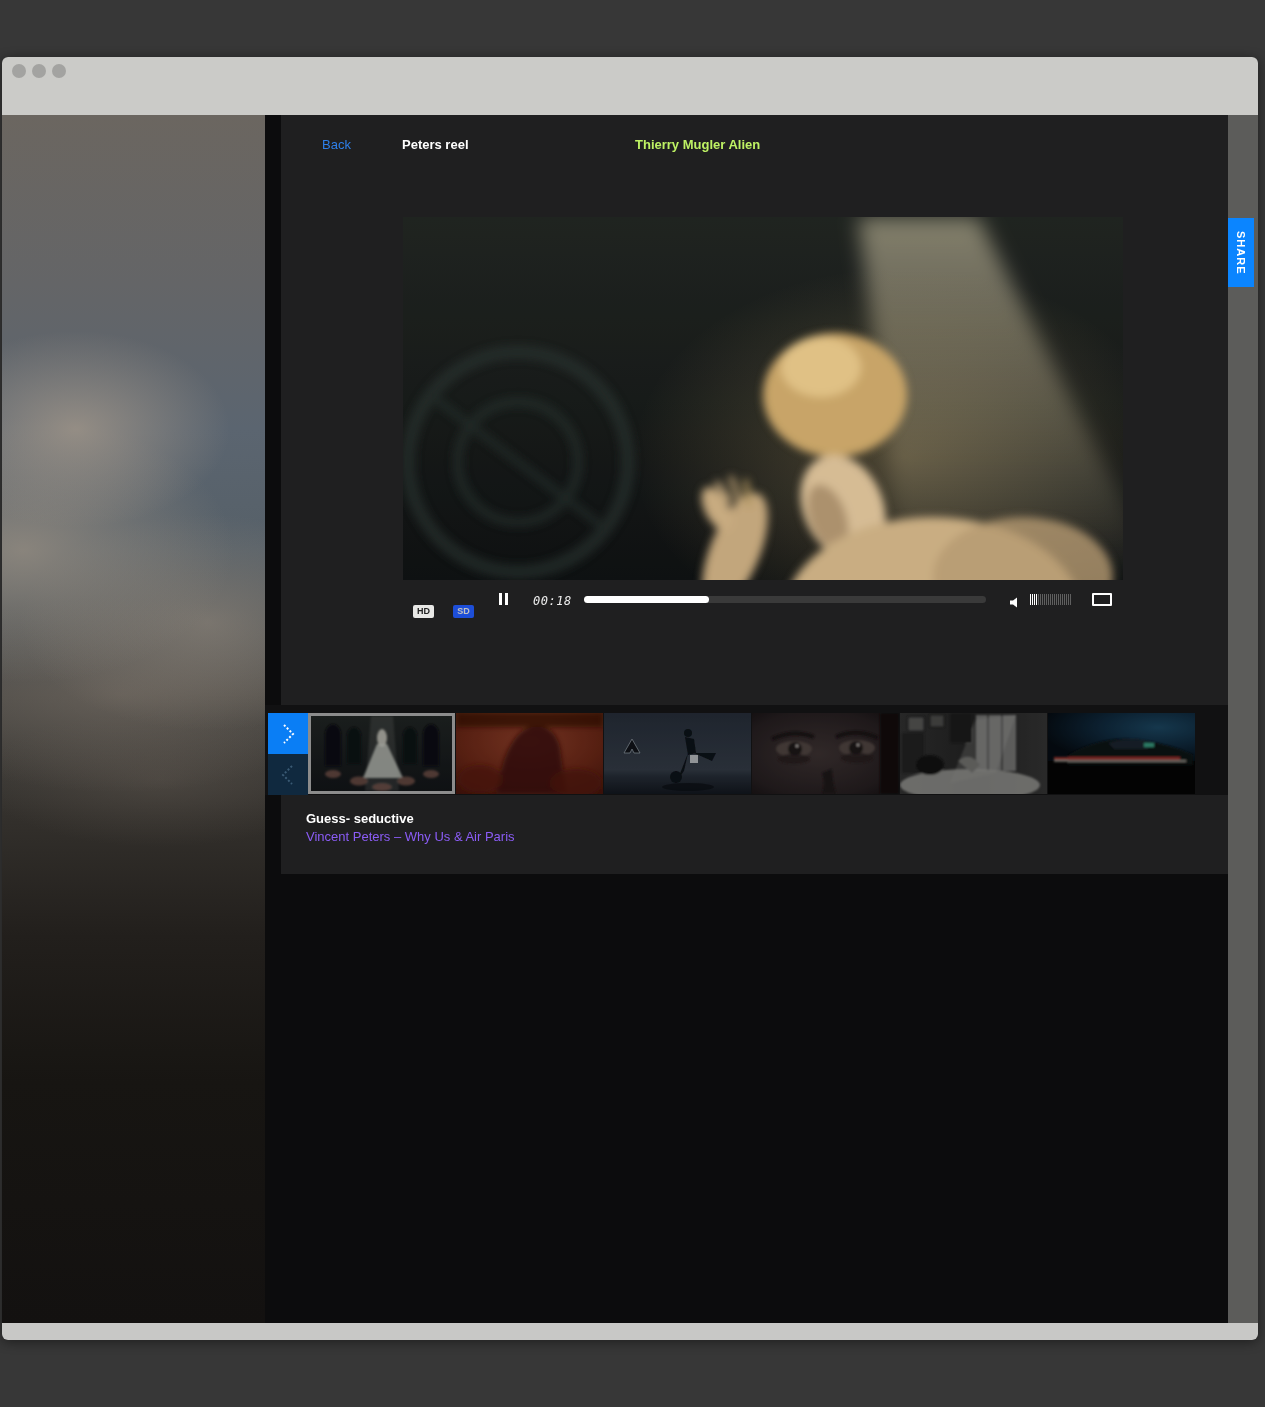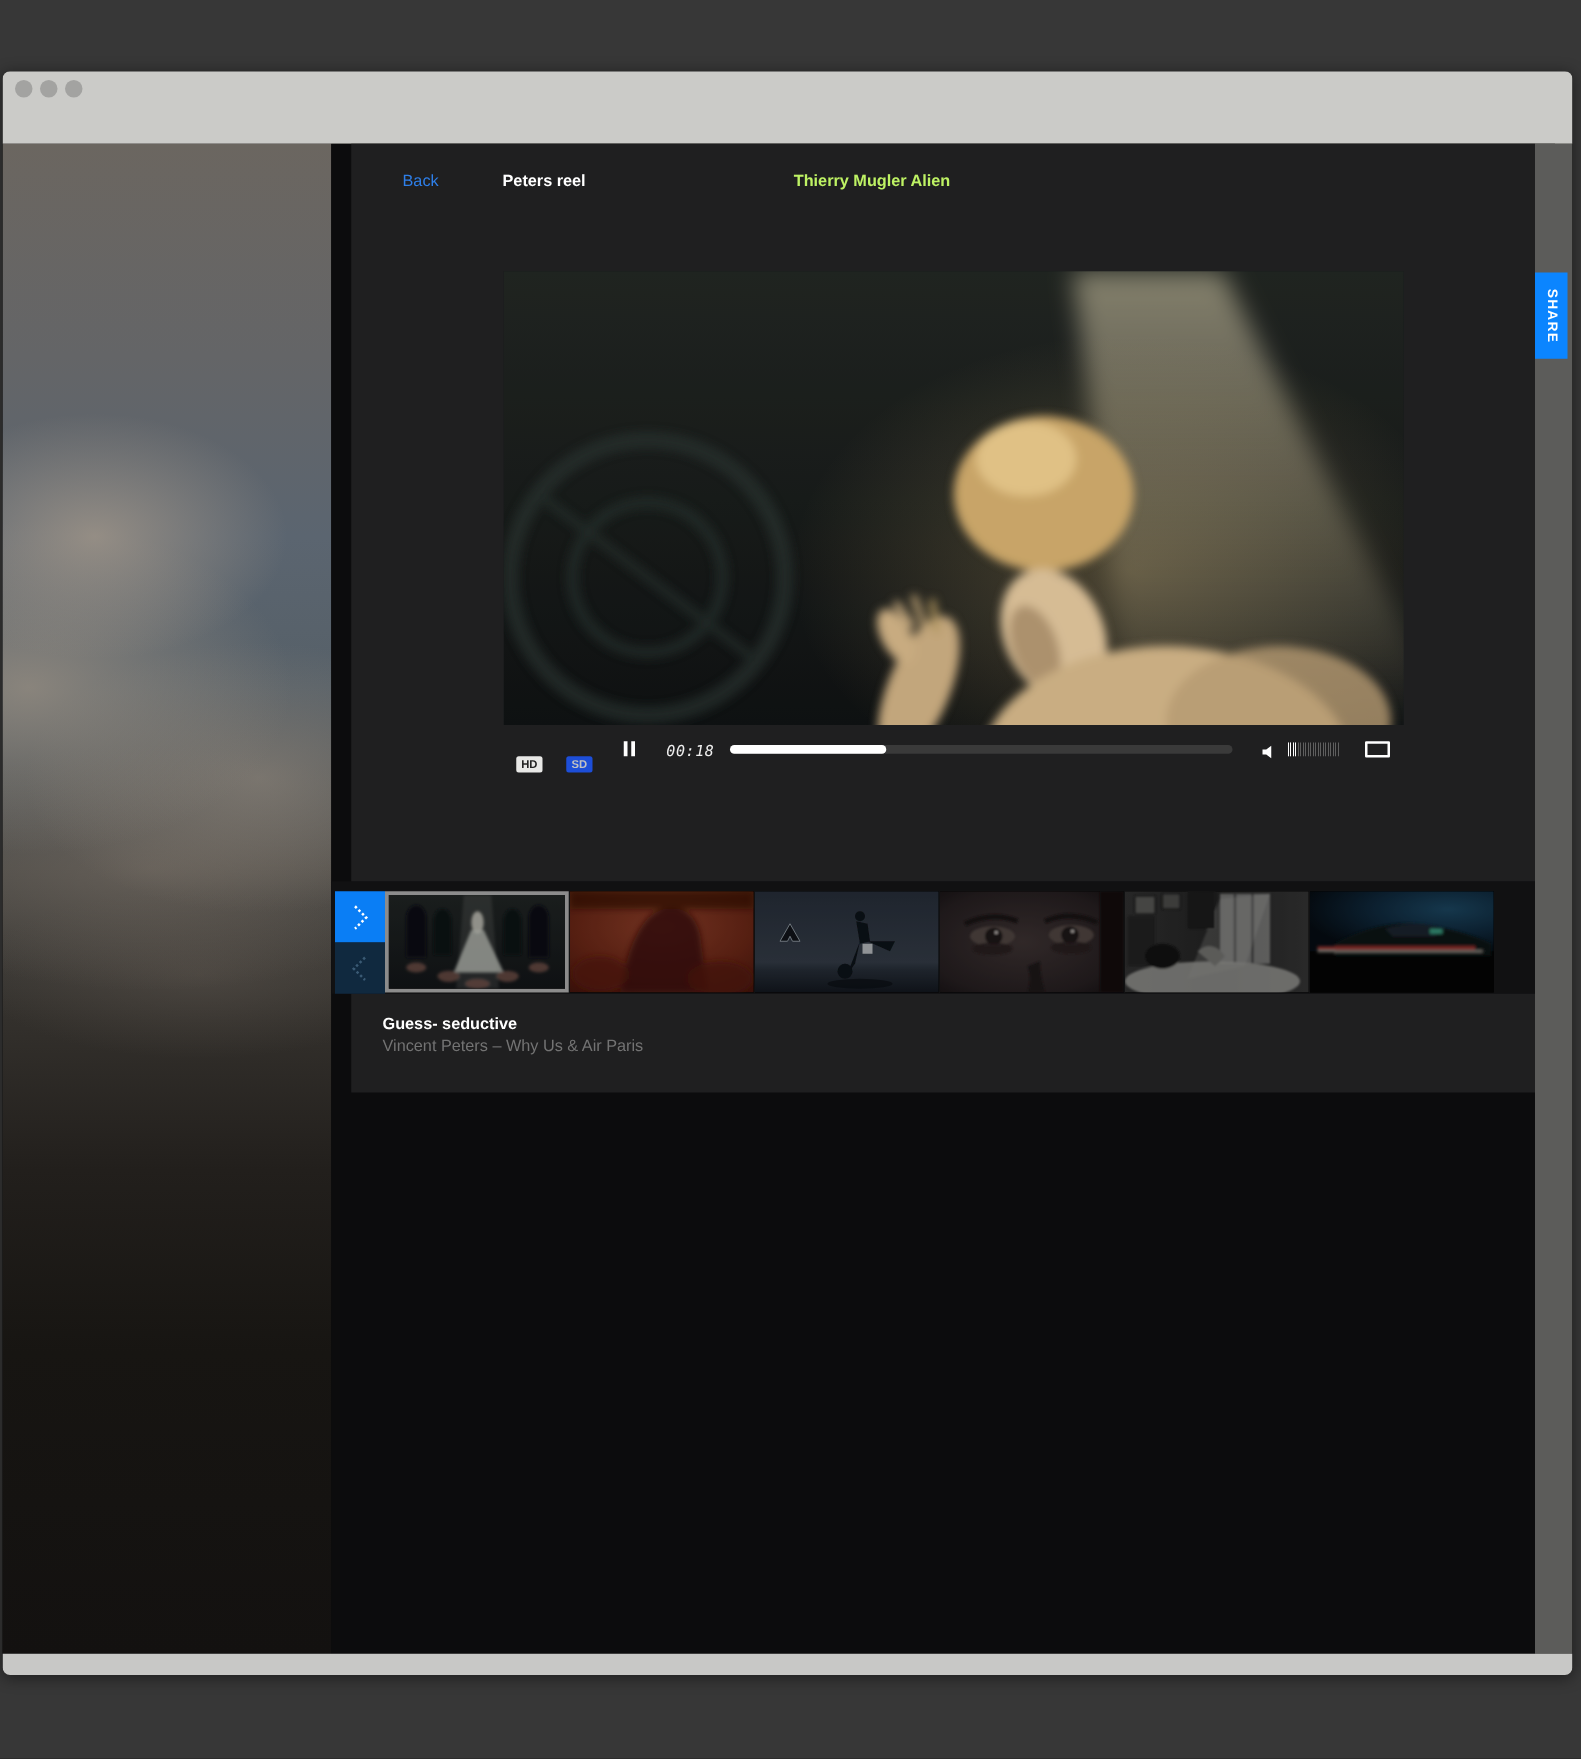--- a/index.html
+++ b/index.html
@@ -88,21 +88,21 @@
   .nav-next{background:#0a7ef5;}
   .nav-prev{background:#10293f;}
 
   .thumbs{position:absolute;left:43px;top:8px;display:flex;gap:1px;}
   .thumb{width:147px;height:81px;box-sizing:border-box;overflow:hidden;cursor:pointer;position:relative;background:#000;}
   .thumb.selected{border:3px solid #8c8c8c;}
   .thumb svg{display:block;}
 
   .caption-block{position:absolute;left:41px;top:696px;}
   .caption-title{color:#fff;font-size:13px;font-weight:bold;line-height:16px;}
-  .caption-subtitle{color:#737373;font-size:13px;line-height:16px;margin-top:2px;}
+  .caption-subtitle{color:#8b5cf6;font-size:13px;line-height:16px;margin-top:2px;}
 
   .share-tab{
     position:absolute;left:1228px;top:218px;width:26px;height:69px;
     background:#0b85ff;cursor:pointer;
     display:flex;align-items:center;justify-content:center;
   }
   .share-tab span{
     writing-mode:vertical-rl;
     color:#fff;font-size:11px;font-weight:bold;letter-spacing:1px;
   }

